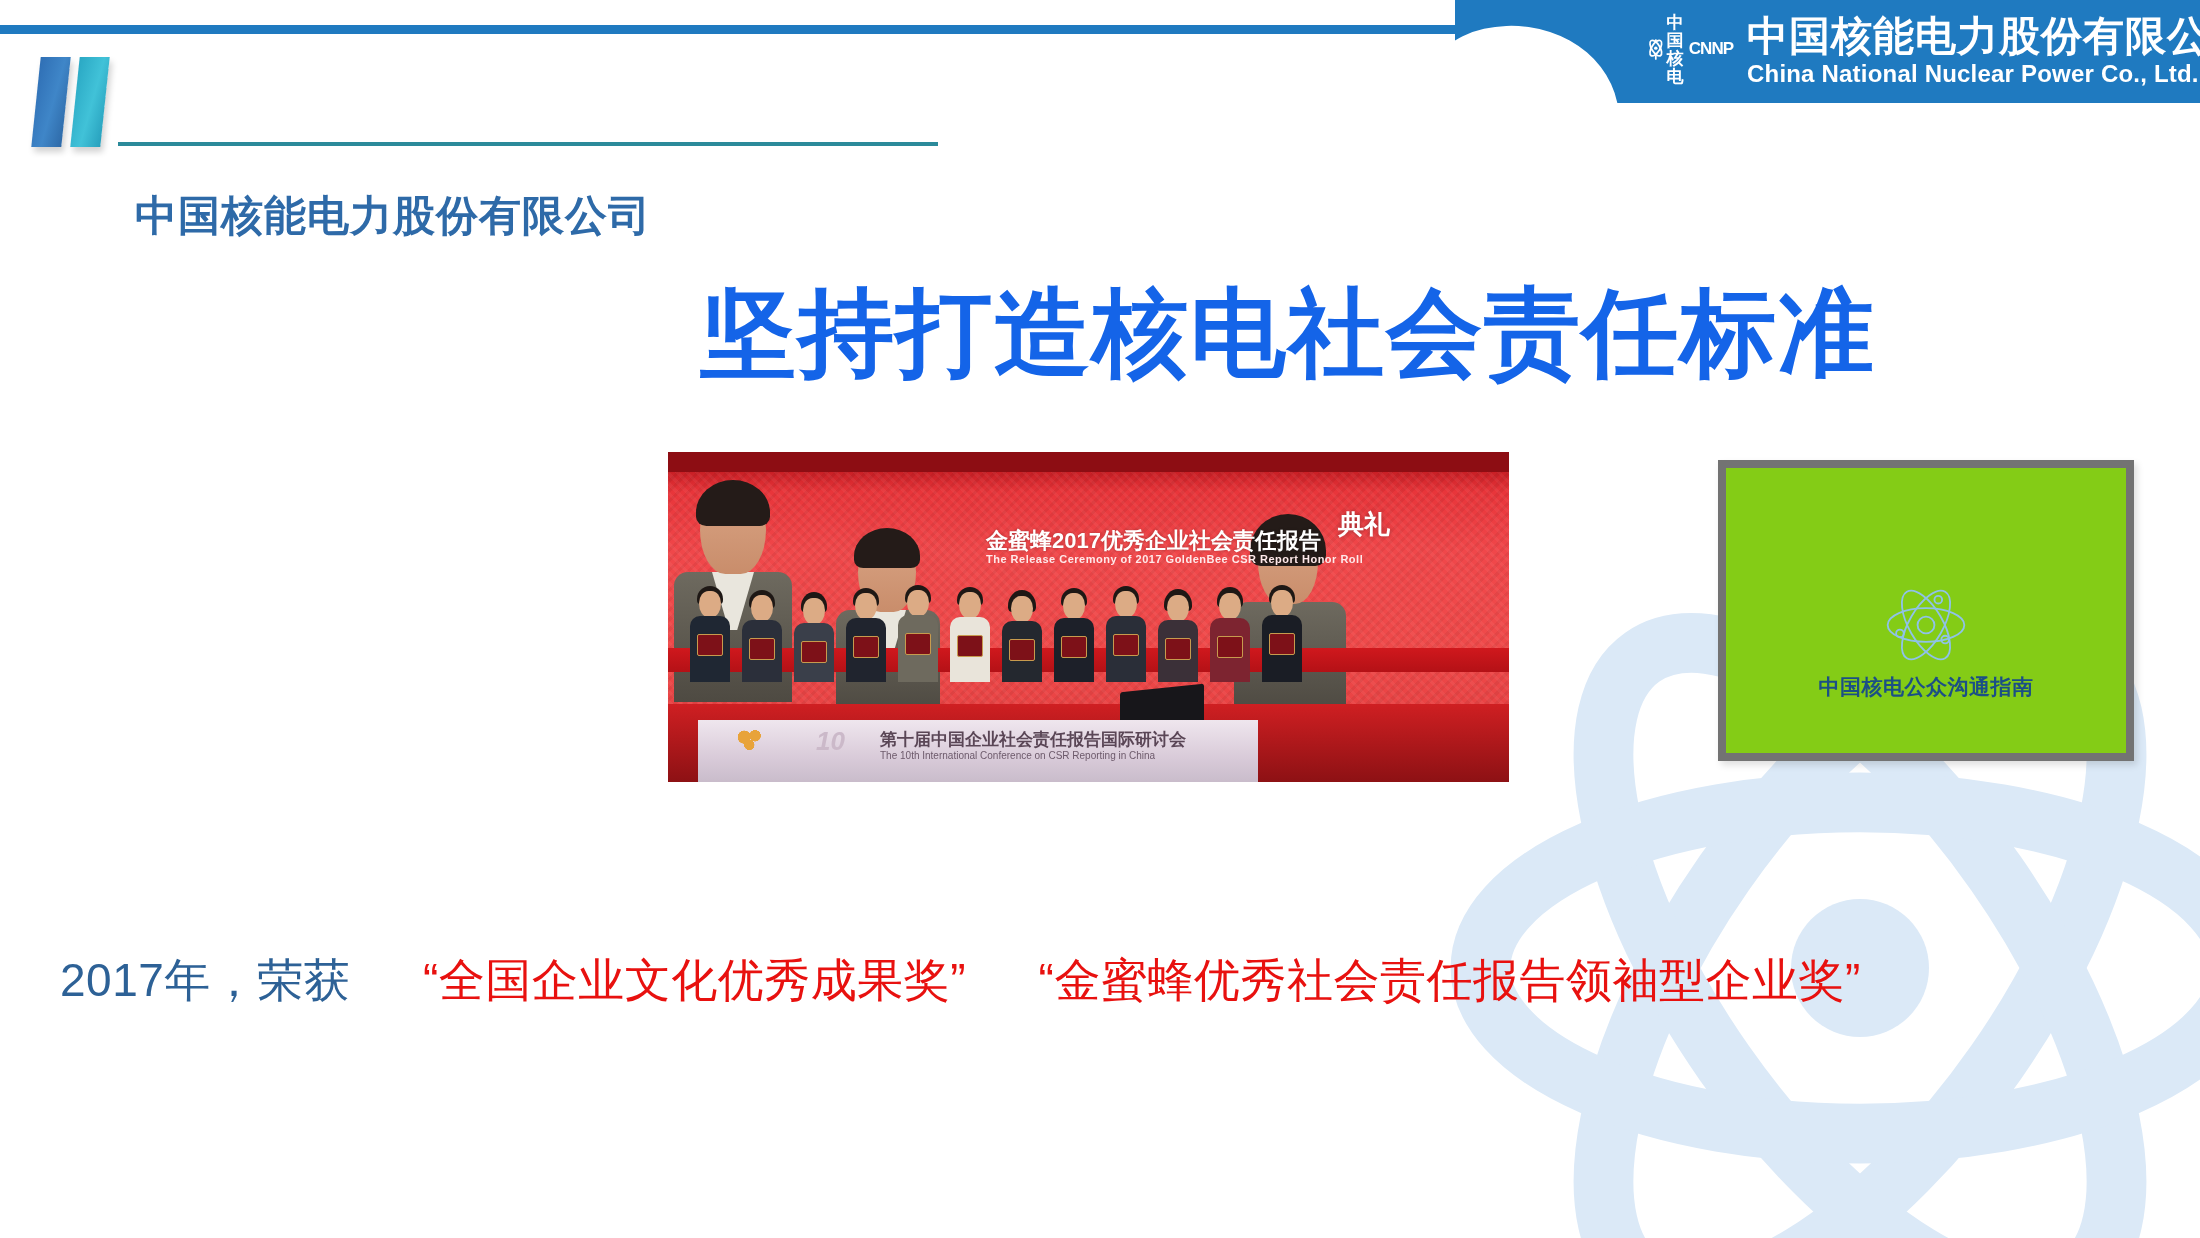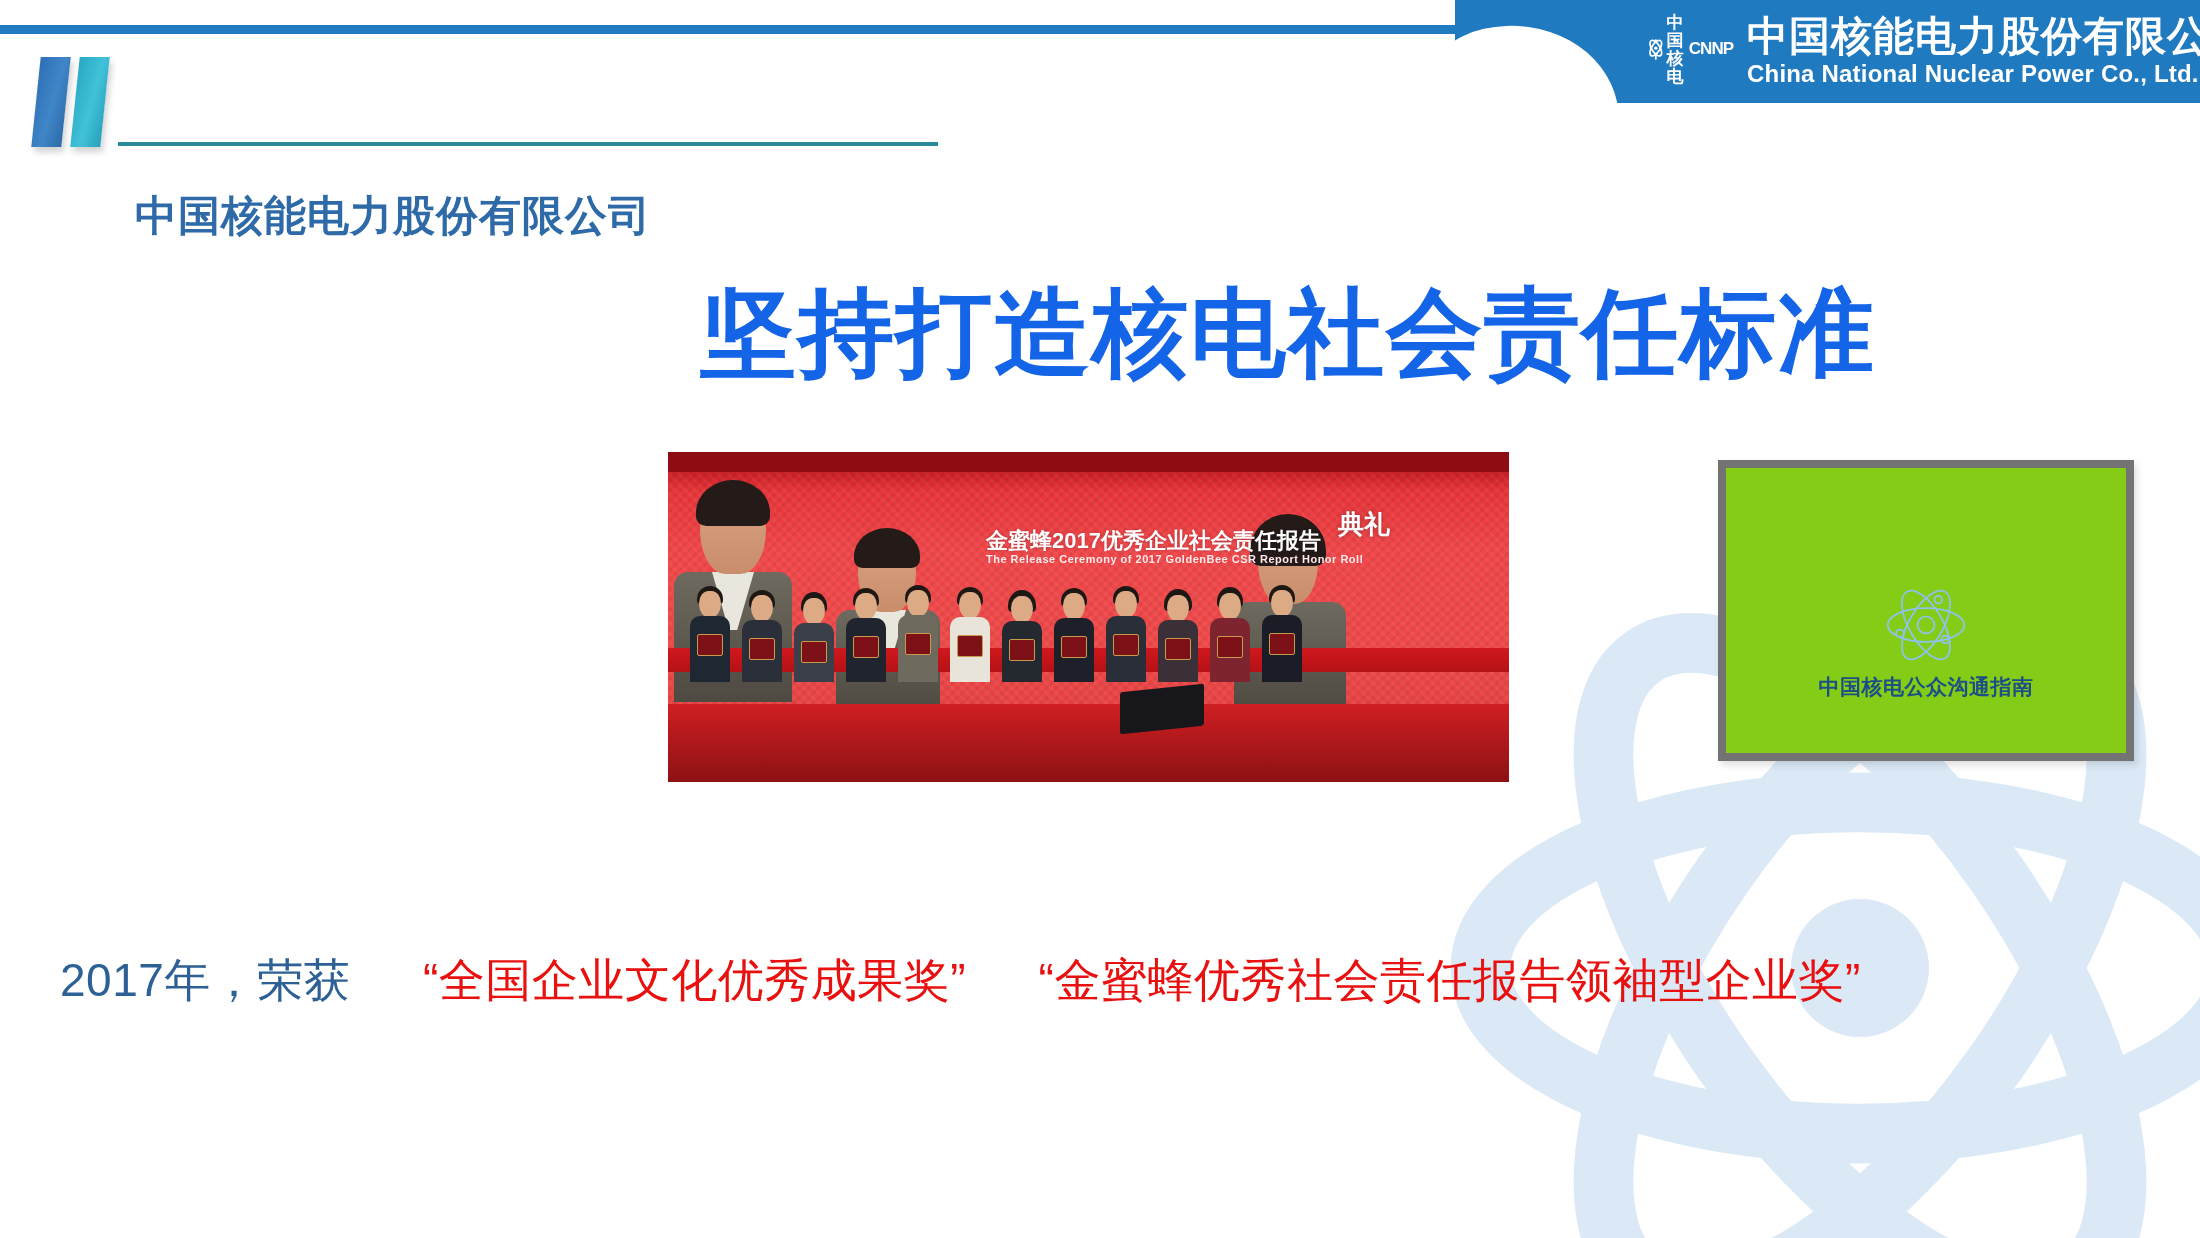--- a/index.html
+++ b/index.html
@@ -526,20 +526,26 @@
     <div class="person" style="left:594px; bottom:100px; width:40px; height:97px;">
       <div class="p-hair" style="top:0; width:26px; height:18px;"></div>
       <div class="p-head" style="top:5px; width:22px; height:26px;"></div>
       <div class="p-body" style="top:30px; background:#1a1d25;"></div>
       <div class="p-plaque" style="top:48px; width:24px; height:20px;"></div>
     </div>
 
     <div class="ph-carpet" style="top:252px; height:78px;"></div>
     <div class="ph-speaker" style="left:452px; top:236px; width:84px; height:42px;"></div>
 
+    <div class="ph-whiteboard" style="left:30px; top:268px; width:560px; height:62px;">
+      <div class="wb-logo" style="left:36px; top:8px; width:34px; height:26px;"></div>
+      <div class="wb-10" style="left:118px; top:6px; font-size:26px;">10</div>
+      <div class="wb-cn" style="left:182px; top:8px; font-size:17px;">第十届中国企业社会责任报告国际研讨会</div>
+      <div class="wb-en" style="left:182px; top:30px; font-size:10px;">The 10th International Conference on CSR Reporting in China</div>
+    </div>
   </div>
 
   <div class="guide-card">
     <div class="guide-inner">
       <div class="guide-atom">
         <svg viewBox="0 0 120 120" width="92" height="92" aria-hidden="true">
           <g fill="none" stroke="#8fc2e8" stroke-width="2.4">
             <ellipse cx="60" cy="60" rx="22" ry="50" transform="rotate(30 60 60)"></ellipse>
             <ellipse cx="60" cy="60" rx="22" ry="50" transform="rotate(-30 60 60)"></ellipse>
             <ellipse cx="60" cy="60" rx="22" ry="50" transform="rotate(90 60 60)"></ellipse>

